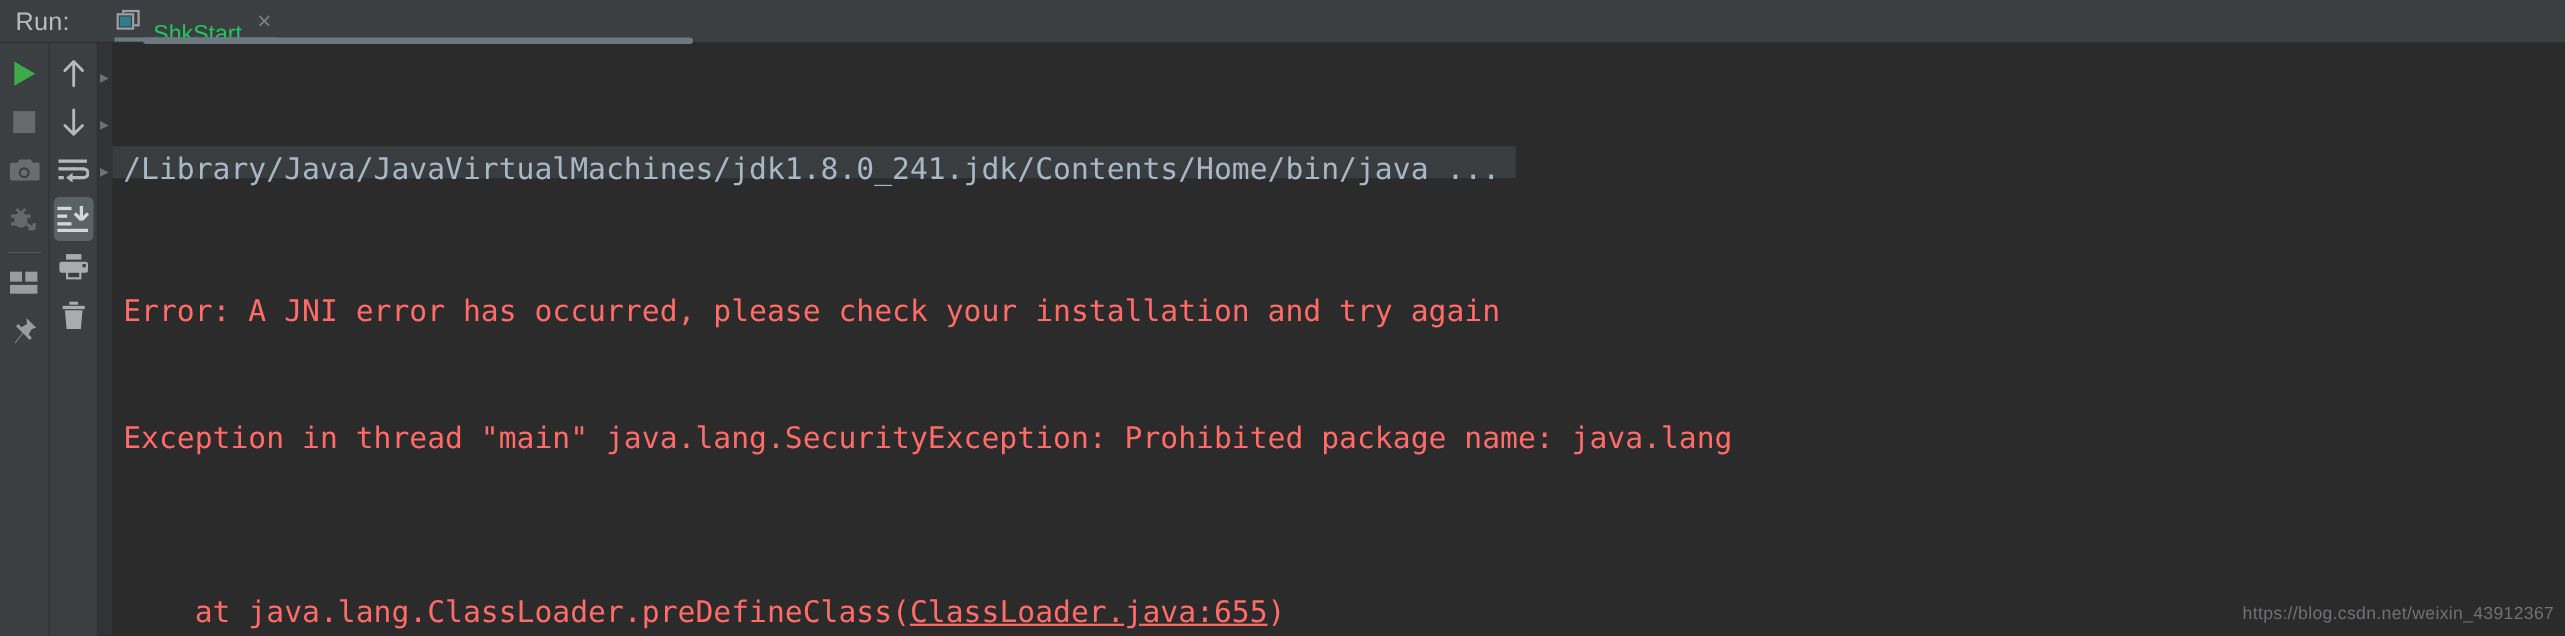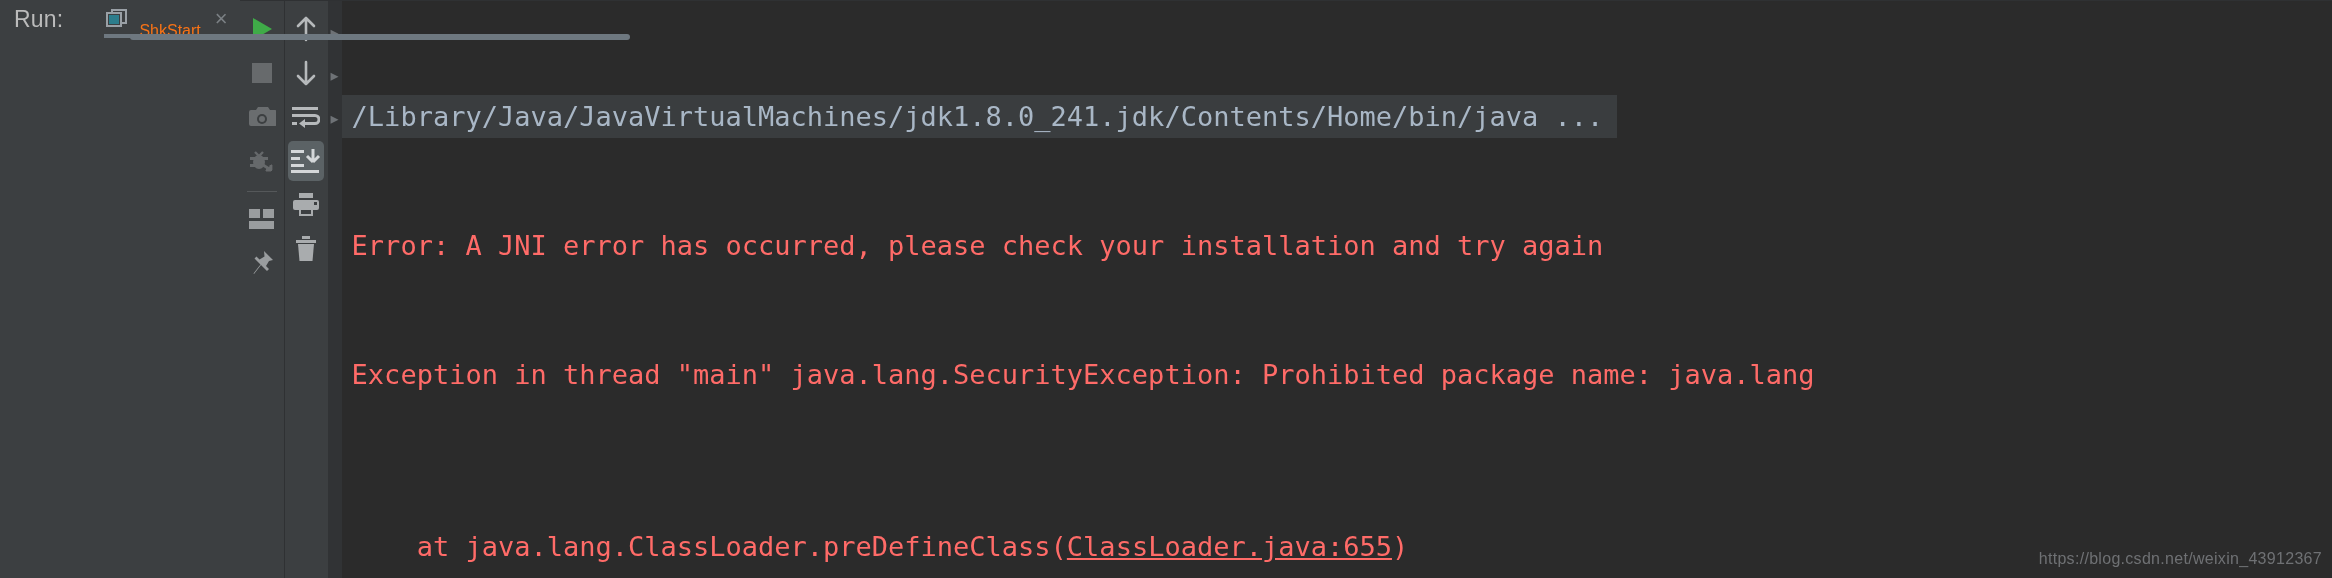--- a/index.html
+++ b/index.html
@@ -12,21 +12,21 @@
     height: 578px;
     overflow: hidden;
     font-family: "Liberation Sans", sans-serif;
   }
   #app {
     position: relative;
     width: 2332px;
     height: 578px;
     background: #3c3f41;
     display: flex;
-    flex-direction: row;
+    flex-direction: column;
   }
 
   
   .runbar {
     height: 38px;
     min-height: 38px;
     background: #3c3f41;
     display: flex;
     align-items: center;
     padding-left: 14px;
@@ -69,22 +69,22 @@
     box-sizing: border-box;
     background: #3c3f41;
   }
   .tab-icon .inner {
     position: absolute;
     left: 3px; top: 6px;
     width: 10px; height: 9px;
     background: #2d7d8c;
   }
   .tab-title {
-    color: #f97316;
-    font-size: 16px;
+    color: #22c55e;
+    font-size: 21px;
     white-space: nowrap;
     margin-top: 23px;
   }
   .tab-close {
     color: #7b8084;
     font-size: 22px;
     margin-left: 14px;
     line-height: 1;
   }
   .tab-underline {
@@ -169,21 +169,21 @@
     padding-top: 8px;
     font-family: "DejaVu Sans Mono", "Liberation Mono", monospace;
     font-size: 27px;
     line-height: 43px;
     white-space: pre;
     min-width: 0;
     overflow: hidden;
   }
   .cline {
     padding-left: 10px;
-    height: 43px;
+    height: 29px;
   }
   .cline.cmd {
     color: #a9b7c6;
     background: #3a3d3f;
     display: inline-block;
     padding-right: 14px;
   }
   .cline.err {
     color: #ff6b68;
   }

